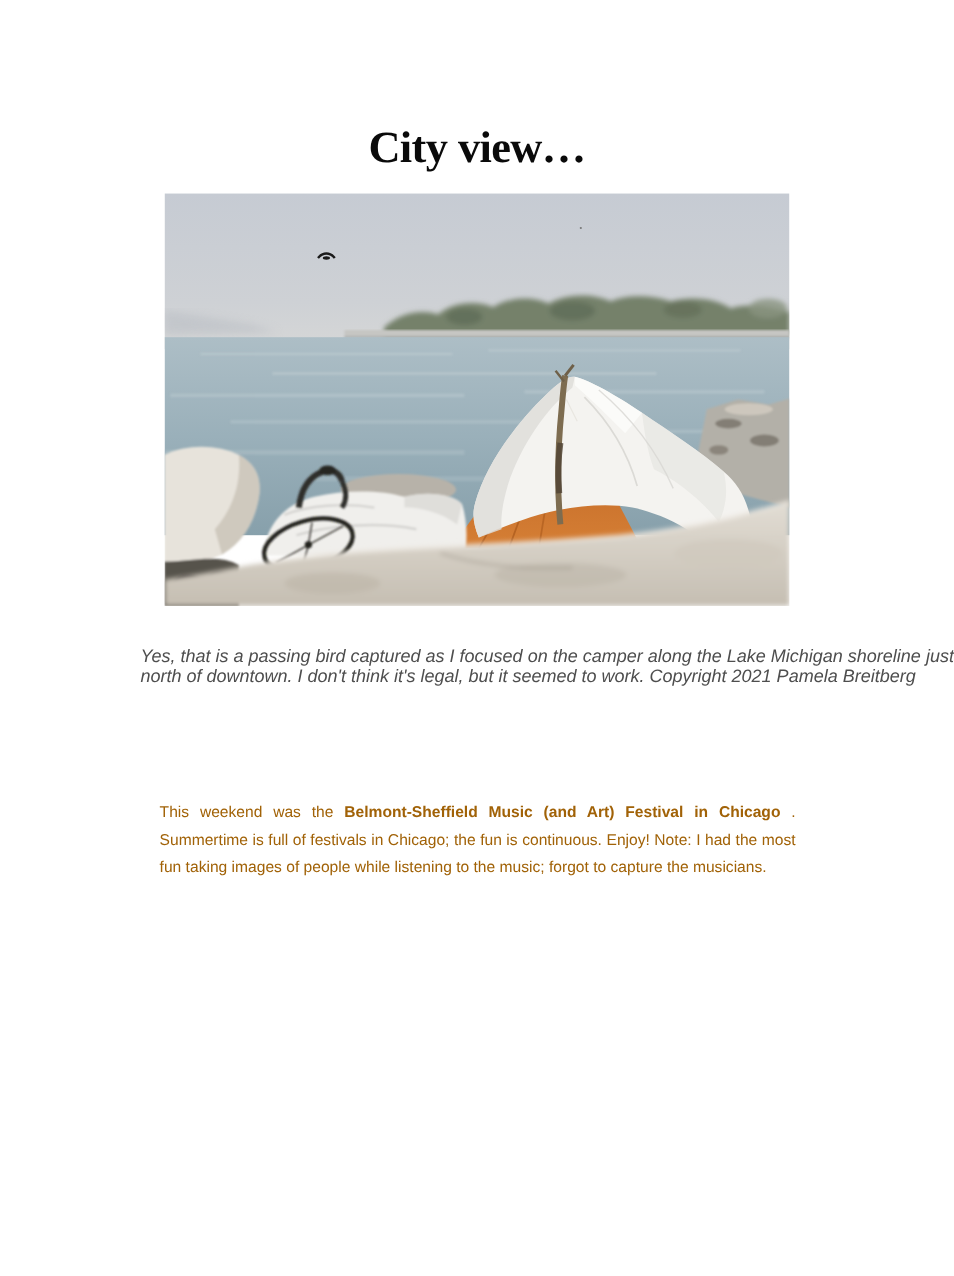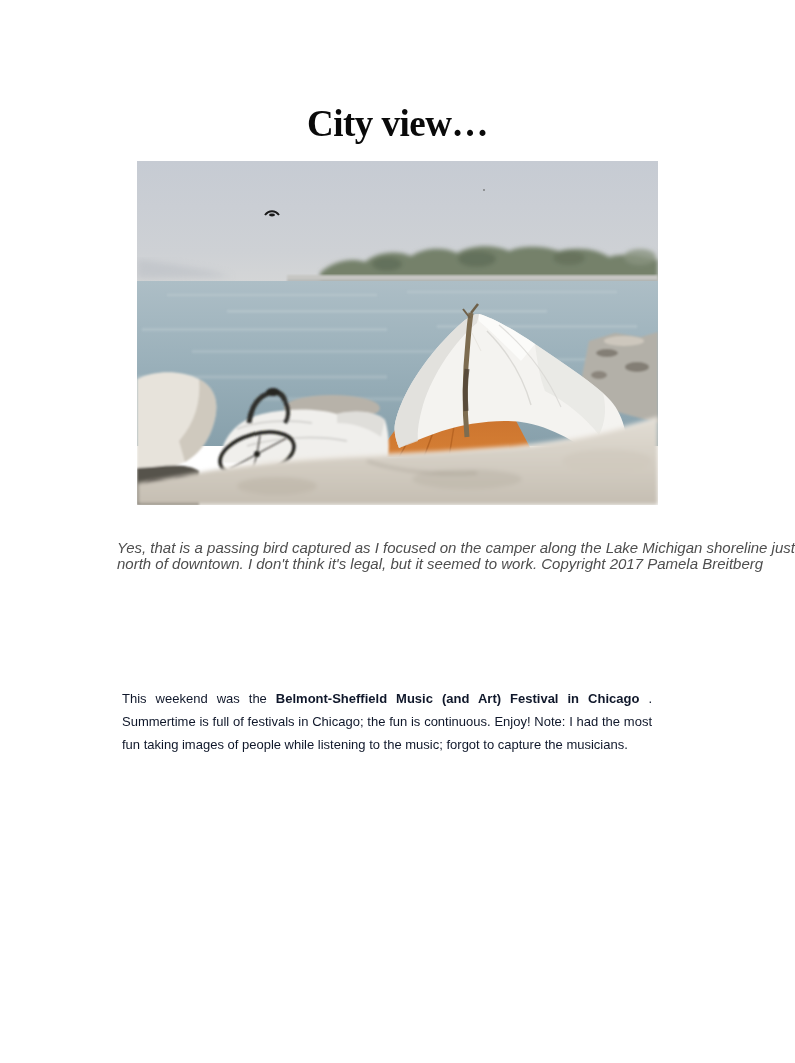--- a/index.html
+++ b/index.html
@@ -43,28 +43,27 @@
     text-align: center;
     font-style: italic;
     font-size: 15px;
     line-height: 16px;
     color: #4e4e4e;
     margin-top: 27px;
   }
   .caption .cap-line { white-space: nowrap; }
   .body-para {
     position: absolute;
-    left: 122px;
+    left: 133px;
     top: 665px;
     width: 530px;
     font-size: 13px;
     line-height: 23px;
-    color: #0f172a;
+    color: #a16207;
     text-align: justify;
-    margin-top: 22px;
   }
   .body-para b { font-weight: bold; }
   .page-number {
     position: absolute;
     left: 0; right: 0;
     top: 1018px;
     text-align: center;
     padding-left: 20px;
     font-family: "Liberation Serif", serif;
     font-size: 14px;
@@ -228,21 +227,21 @@
         <ellipse cx="140" cy="325" rx="40" ry="9" fill="#b9b1a4" opacity="0.5"></ellipse>
         <ellipse cx="330" cy="318" rx="55" ry="10" fill="#b9b1a4" opacity="0.45"></ellipse>
         <ellipse cx="470" cy="300" rx="45" ry="12" fill="#cfc8bc" opacity="0.6"></ellipse>
         <path d="M230,300 C260,310 300,314 340,312" stroke="#8d8578" stroke-width="1.5" fill="none" opacity="0.6"></path>
       </g>
     </svg>
   </div>
 
   <div class="caption">
     <div class="cap-line">Yes, that is a passing bird captured as I focused on the camper along the Lake Michigan shoreline just</div>
-    <div class="cap-line">north of downtown. I don't think it's legal, but it seemed to work. Copyright 2017 Pamela Breitberg</div>
+    <div class="cap-line">north of downtown. I don't think it's legal, but it seemed to work. Copyright 2021 Pamela Breitberg</div>
   </div>
 
 
   <p class="body-para"><span>This weekend was the </span><b>Belmont-Sheffield Music (and Art) Festival in Chicago</b><span> . Summertime is full of festivals in Chicago; the fun is continuous. Enjoy! Note: I had the most fun taking images of people while listening to the music; forgot to capture the musicians.</span></p>
 
   <div class="page-number">198</div>
 
   <div class="bottom-bar"></div>
 
 </div>

